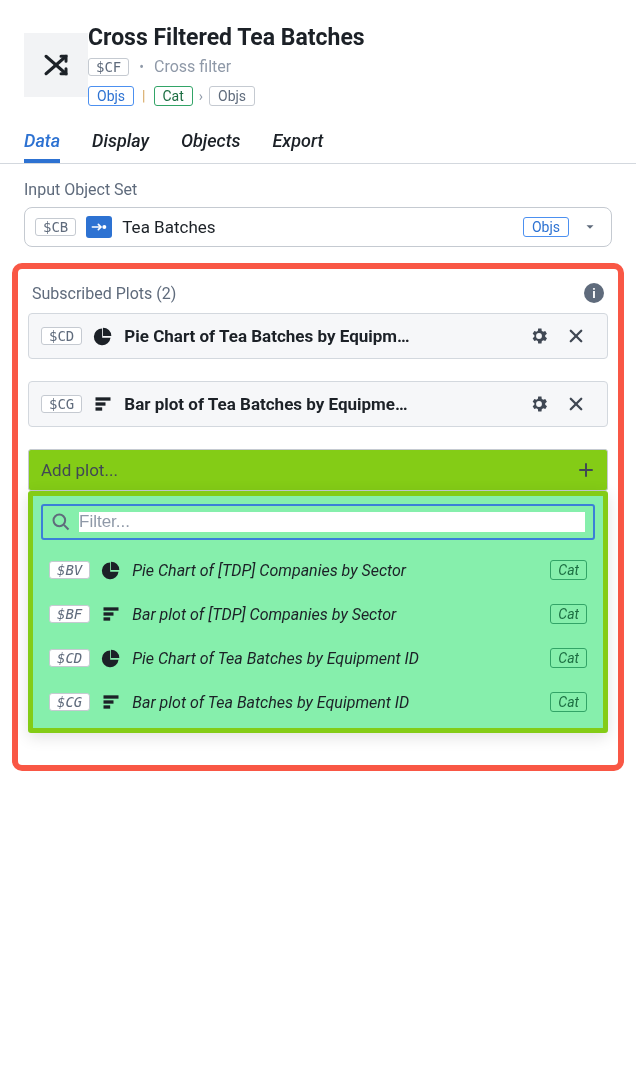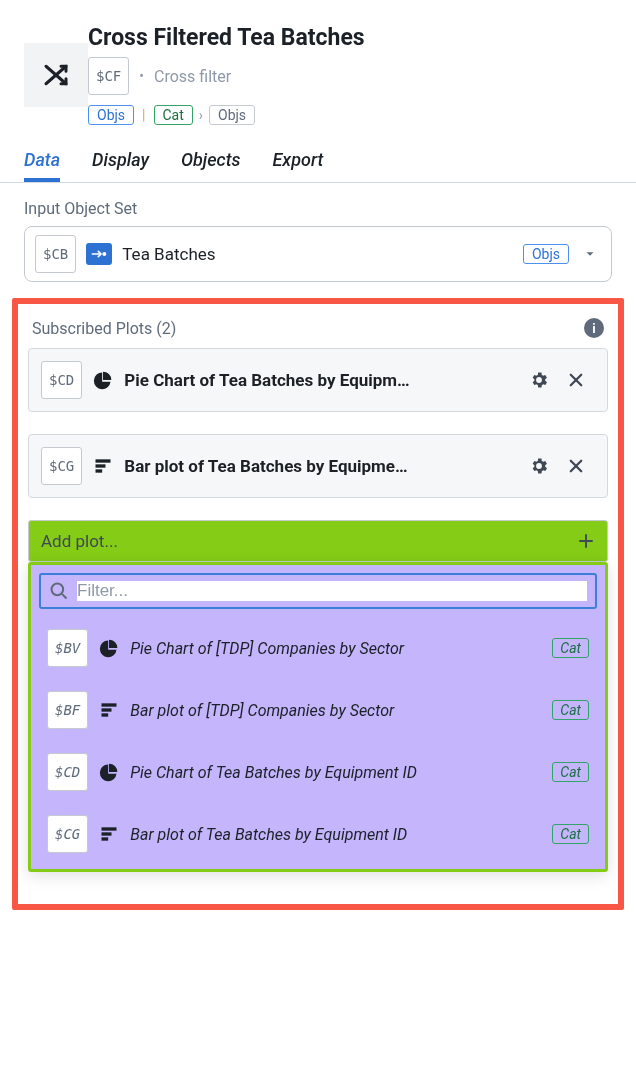--- a/index.html
+++ b/index.html
@@ -15,21 +15,21 @@
     width: 64px; height: 64px; background: #f2f3f5;
     display: flex; align-items: center; justify-content: center;
     flex-shrink: 0;
   }
   .title-block { flex: 1; }
   .title { font-size: 23px; font-weight: 700; margin-bottom: 6px; }
   .subtitle-row { display: flex; align-items: center; gap: 10px; margin-bottom: 10px;}
   .chip {
     display: inline-flex; align-items: center; justify-content: center;
     border: 1px solid #c5cad1; border-radius: 3px;
-    padding: 10px 7px; font-size: 14px; color: #5f6b7c; background: #fff;
+    padding: 0 7px; font-size: 14px; color: #5f6b7c; background: #fff;
     font-family: ui-monospace, Menlo, Monaco, monospace;
     min-width: 40px;
   }
   .subtitle-dot { color: #8f99a8; font-size: 14px; }
   .subtitle-text { color: #8f99a8; font-size: 16px; }
   .breadcrumb-row { display: flex; align-items: center; gap: 6px; }
   .crumb {
     border: 1px solid #4c90f0; color: #2d72d2; border-radius: 3px;
     padding: 1px 8px; font-size: 14px; background:#fff;
   }
@@ -55,21 +55,21 @@
     display:flex; align-items:center; justify-content:center; color:#fff; font-size:12px;
   }
   .obj-name { font-size:17px; flex:1; }
   .objs-tag {
     border:1px solid #4c90f0; color:#2d72d2; border-radius:3px;
     padding:1px 8px; font-size:14px;
   }
   .chevron { color:#5f6b7c; font-size:16px; padding:0 4px; }
   .highlight-wrap {
     margin: 12px 12px 0 12px;
-    border:6px solid #f95745; border-radius:2px;
+    border:6px solid #f95745; border-radius:10px;
     padding: 14px 10px 32px 10px;
   }
   .sub-header {
     display:flex; align-items:center; justify-content:space-between;
     color:#5f6b7c; font-size:16px; margin-bottom:10px; padding:0 4px;
   }
   .info-circle {
     width:20px; height:20px; border-radius:50%; background:#5f6b7c;
     color:#fff; font-size:13px; font-weight:700; display:flex; align-items:center; justify-content:center;
   }
@@ -81,21 +81,21 @@
   .row-icon { width:22px; display:flex; justify-content:center; color:#404854; }
   .btn-icon { cursor:pointer; color:#404854; width:28px; text-align:center; font-size:18px; }
   .add-row {
     border:1px solid #c5cad1; border-radius:3px; background:#84cc16;
     display:flex; align-items:center; justify-content:space-between;
     padding:10px 12px; color:#404854; font-size:17px; cursor:pointer;
     margin-top: 2px;
   }
   .dropdown {
     margin-top: 0px;
-    border:3px solid #84cc16; border-radius:3px; background:#c4b5fd;
+    border:5px solid #84cc16; border-radius:3px; background:#86efac;
     box-shadow: 0 4px 16px rgba(0,0,0,0.12);
     padding:8px 8px 4px 8px;
   }
   .filter-row {
     display:flex; align-items:center; gap:8px;
     border:2px solid #3b7fd8; border-radius:3px;
     padding:6px 8px; margin-bottom:8px;
   }
   .filter-row svg { color:#5f6b7c; }
   .filter-input {

